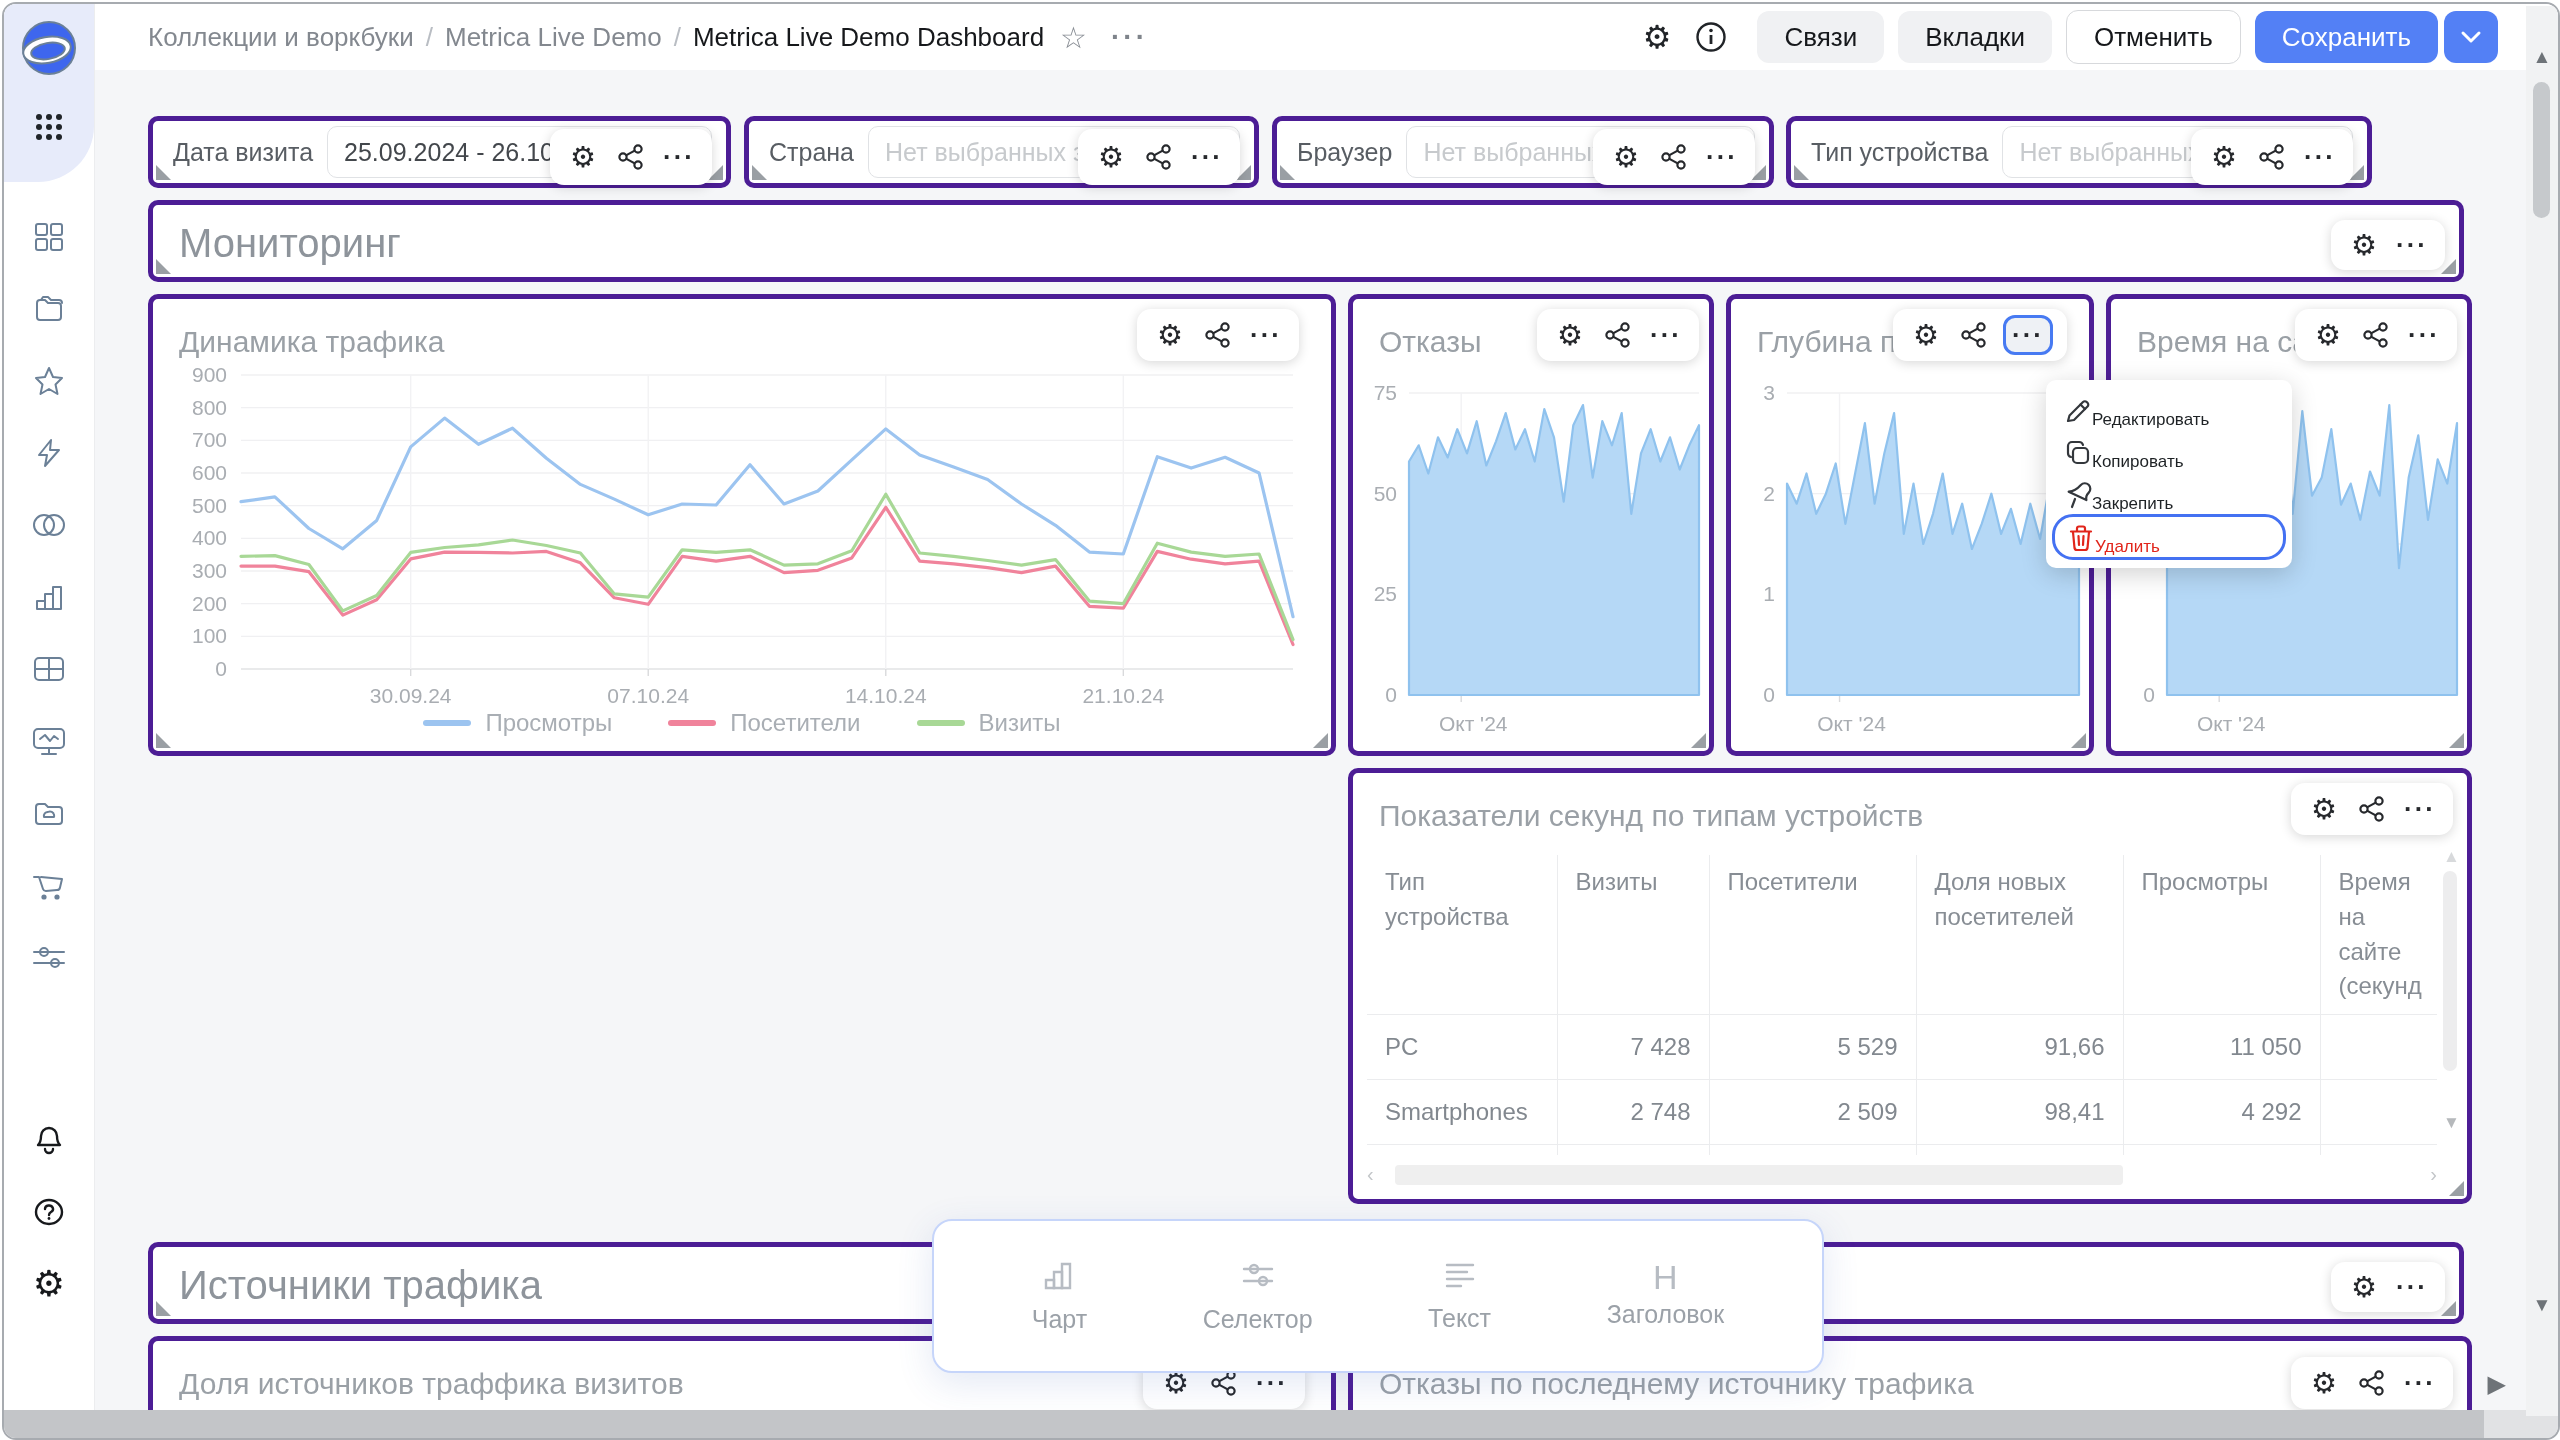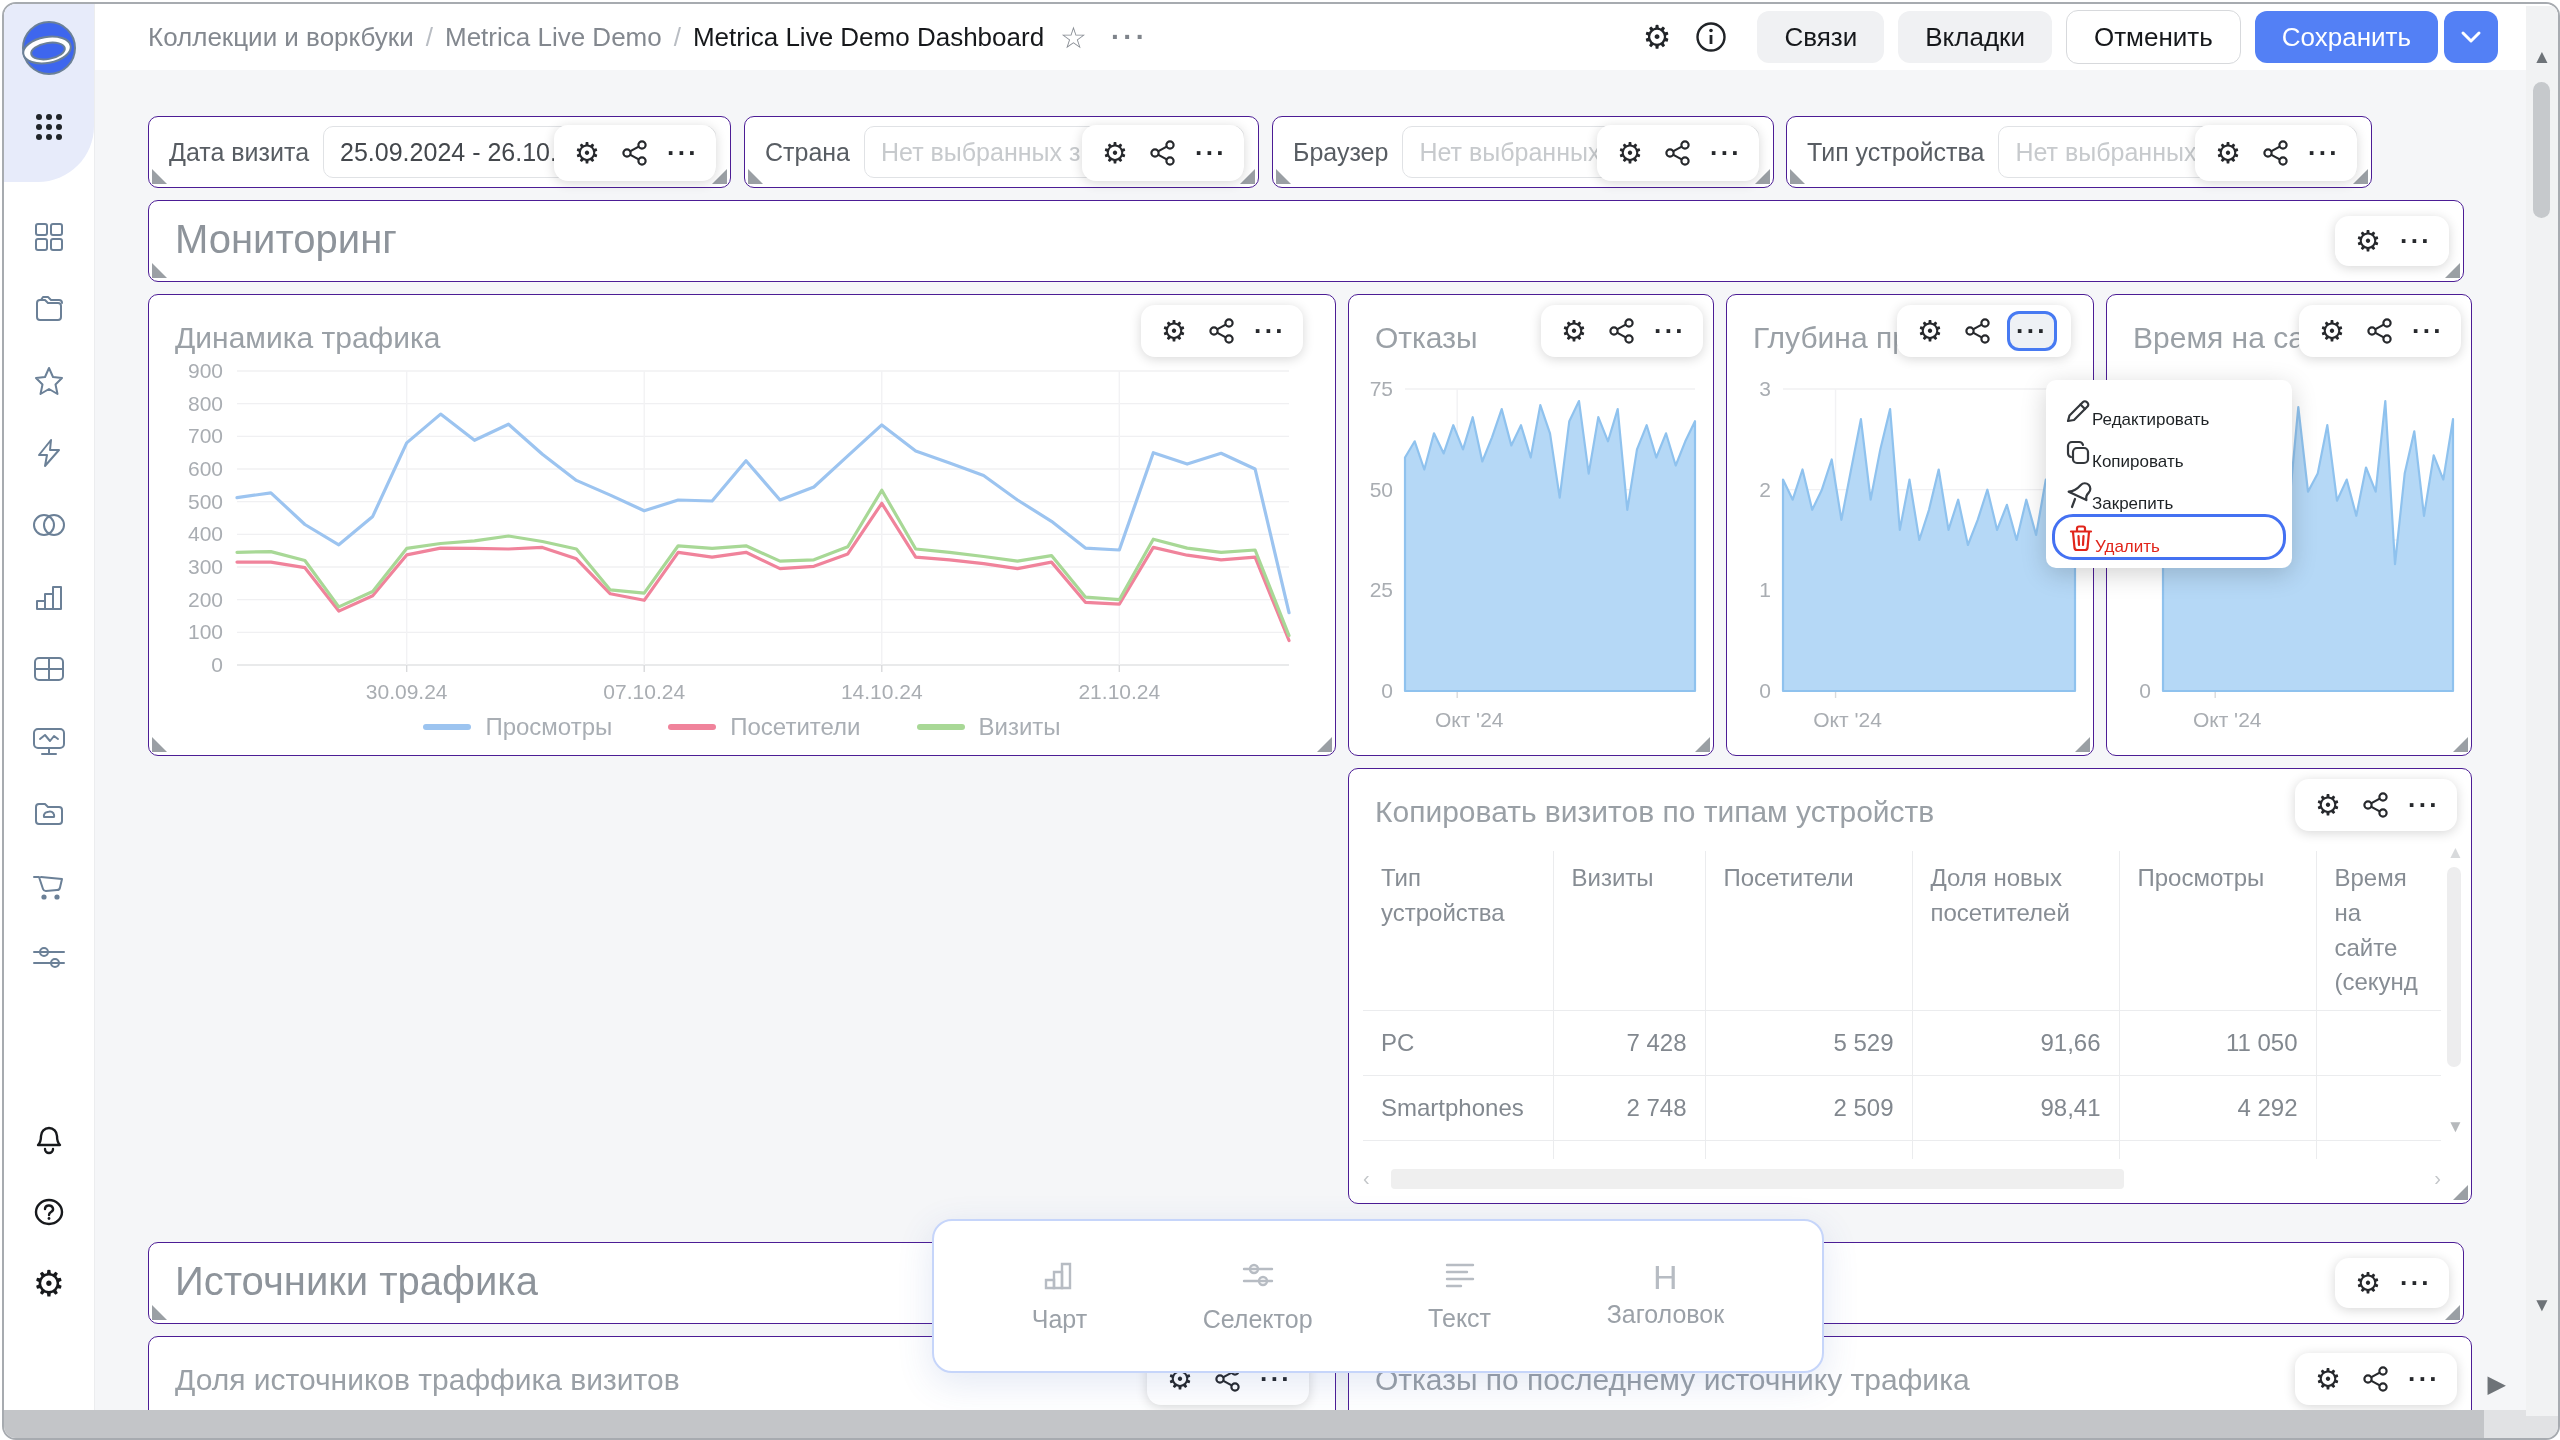--- a/index.html
+++ b/index.html
@@ -20,21 +20,21 @@
   .crumb-dots{margin-left:24px;color:#7f848b;font-size:28px;letter-spacing:3px;font-weight:700;cursor:pointer;}
   .top-actions{margin-left:auto;display:flex;align-items:center;gap:14px;margin-right:60px;}
   .tico{font-size:32px;color:#212428;cursor:pointer;line-height:1;}
   .btn{height:52px;border-radius:12px;display:flex;align-items:center;justify-content:center;padding:0 27px;font-size:26px;color:#16181b;cursor:pointer;white-space:nowrap;}
   .btn.gray{background:#f0f1f3;}
   .btn.outline{background:#fff;border:1.5px solid #d7d9dc;}
   .btn.blue{background:#5380f5;color:#fff;}
   .btn.chev{padding:0 16px;background:#5380f5;margin-left:-8px;}
   
   .content{position:absolute;left:90px;top:66px;right:34px;height:1346px;overflow:hidden;background:#f5f6f8;}
-  .card{position:absolute;background:#fff;border:1px solid #4c1d95;border-radius:10px;box-sizing:border-box;}
+  .card{position:absolute;background:#fff;border:5px solid #4c1d95;border-radius:10px;box-sizing:border-box;}
   .rz-l{position:absolute;left:3px;bottom:3px;width:0;height:0;border-left:15px solid #9a9fa4;border-top:15px solid transparent;}
   .rz-r{position:absolute;right:3px;bottom:3px;width:0;height:0;border-right:15px solid #9a9fa4;border-top:15px solid transparent;}
   .pill{position:absolute;background:#fff;border-radius:14px;box-shadow:0 2px 12px rgba(0,0,0,.16);display:flex;align-items:center;gap:10px;padding:0 14px;height:56px;z-index:5;}
   .pill .pic{font-size:29px;color:#26282c;cursor:pointer;line-height:1;display:flex;align-items:center;justify-content:center;width:38px;height:42px;}
   .pill .dots{font-weight:700;font-size:26px;letter-spacing:2px;}
   .pill svg{stroke:#26282c;fill:none;stroke-width:2.2;}
   .ring{border:3.5px solid #477af2;border-radius:12px;background:#eef1f5;}
   
   .fcard{display:flex;align-items:center;padding:0 14px;}
   .flabel{font-size:25px;color:#585d63;margin:0 14px 0 6px;white-space:nowrap;}
@@ -490,21 +490,21 @@
           <text x="44" y="331" text-anchor="end" class="axis-text">0</text>
           <line x1="108.19999999999999" y1="22" x2="108.19999999999999" y2="324" stroke="#f2f2f4" stroke-width="1.4"></line>
           <line x1="108.19999999999999" y1="324" x2="108.19999999999999" y2="331" stroke="#d9dadc" stroke-width="1.4"></line>
           <text x="120.19999999999999" y="360" text-anchor="middle" class="axis-text">Окт '24</text>
           <path d="M 56 324 L 56.0 112.6 L 65.7 124.7 L 75.3 103.5 L 85.0 118.6 L 94.7 130.7 L 104.3 109.6 L 114.0 121.7 L 123.7 100.5 L 133.3 124.7 L 143.0 112.6 L 152.7 133.7 L 162.3 115.6 L 172.0 31.1 L 181.7 142.8 L 191.3 40.1 L 201.0 124.7 L 210.7 106.6 L 220.3 58.2 L 230.0 133.7 L 239.7 112.6 L 249.3 148.8 L 259.0 100.5 L 268.7 124.7 L 278.3 34.1 L 288.0 197.2 L 297.7 106.6 L 307.3 64.3 L 317.0 148.8 L 326.7 88.4 L 336.3 112.6 L 346.0 52.2 L 346 324 Z" fill="#b5d8f6" stroke="#8fc2ee" stroke-width="2.2" stroke-linejoin="round"></path>
         </svg>
       <i class="rz-r"></i>
     </div>
 
     <div class="card" style="left:1254px;top:698px;width:1124px;height:436px;">
-      <div class="wtitle">Копировать визитов по типам устройств</div>
+      <div class="wtitle">Показатели секунд по типам устройств</div>
       <div class="pill" style="right:14px;top:10px;height:52px;">
         <span class="pic">⚙</span>
         <span class="pic">
             <svg width="30" height="30" viewBox="0 0 30 30">
               <circle cx="7" cy="15" r="3.6"></circle>
               <circle cx="22" cy="7" r="3.6"></circle>
               <circle cx="22" cy="23" r="3.6"></circle>
               <line x1="10" y1="13.4" x2="18.7" y2="8.6"></line>
               <line x1="10" y1="16.6" x2="18.7" y2="21.4"></line>
             </svg>

